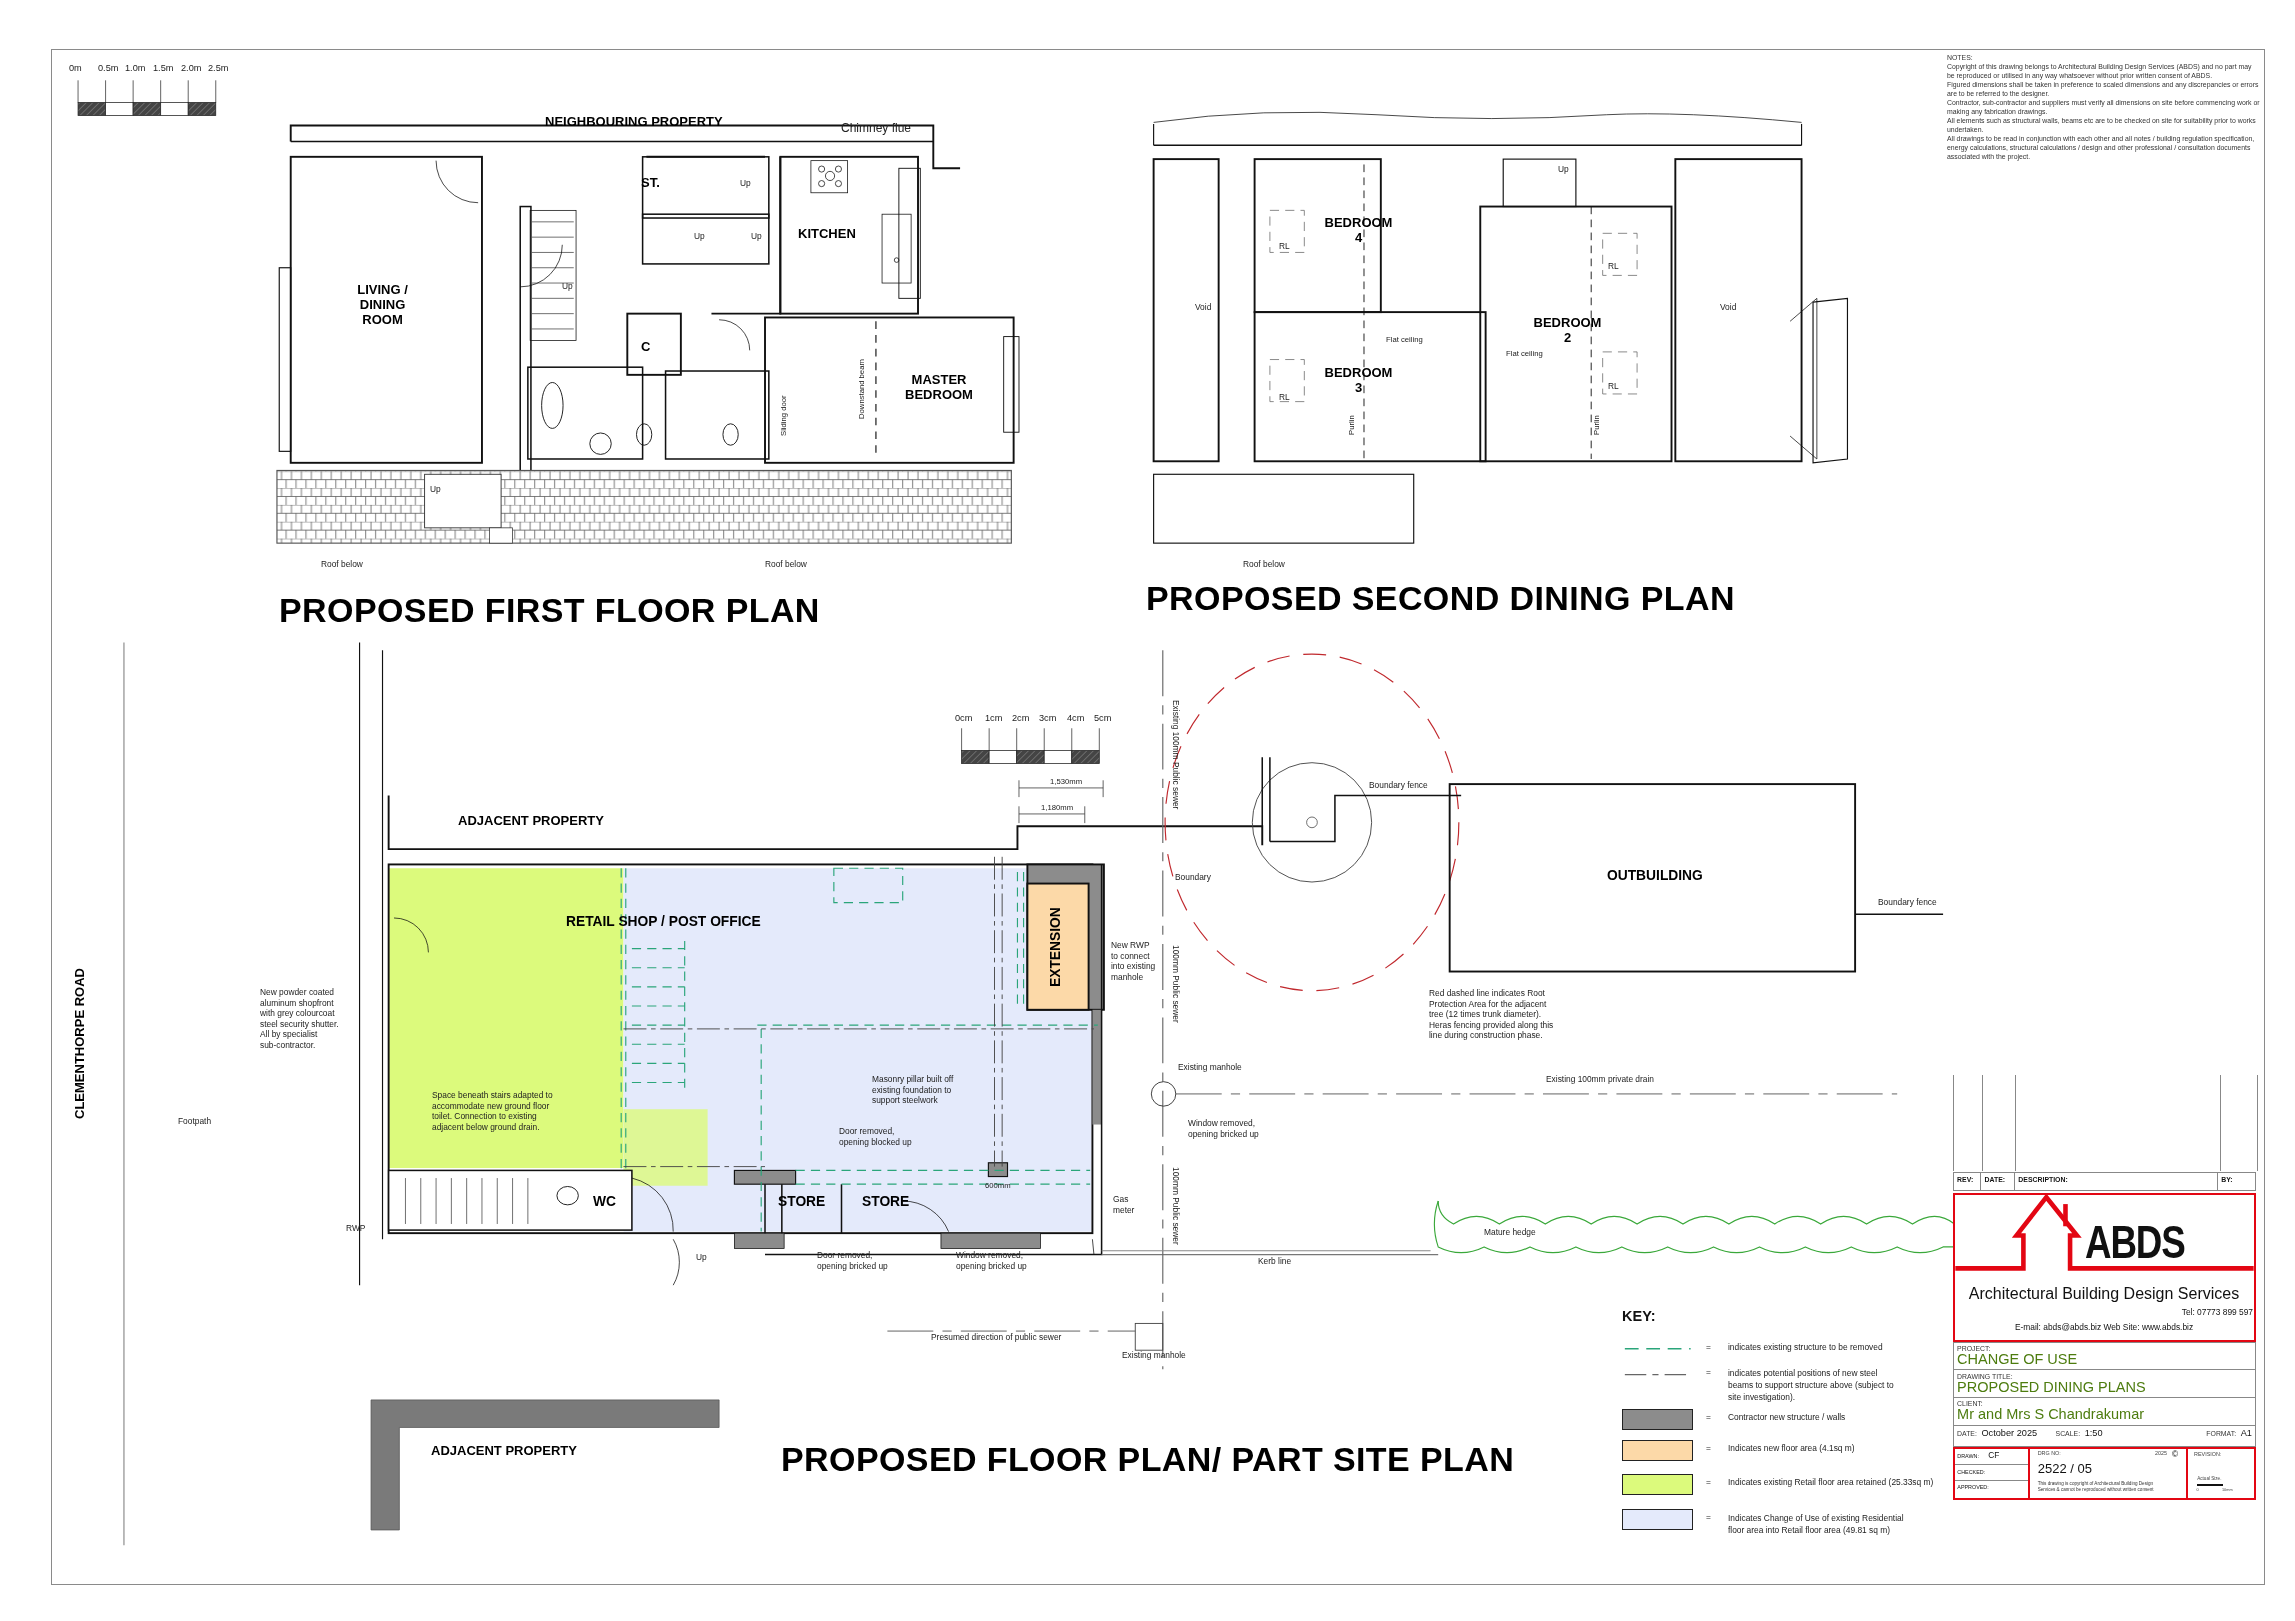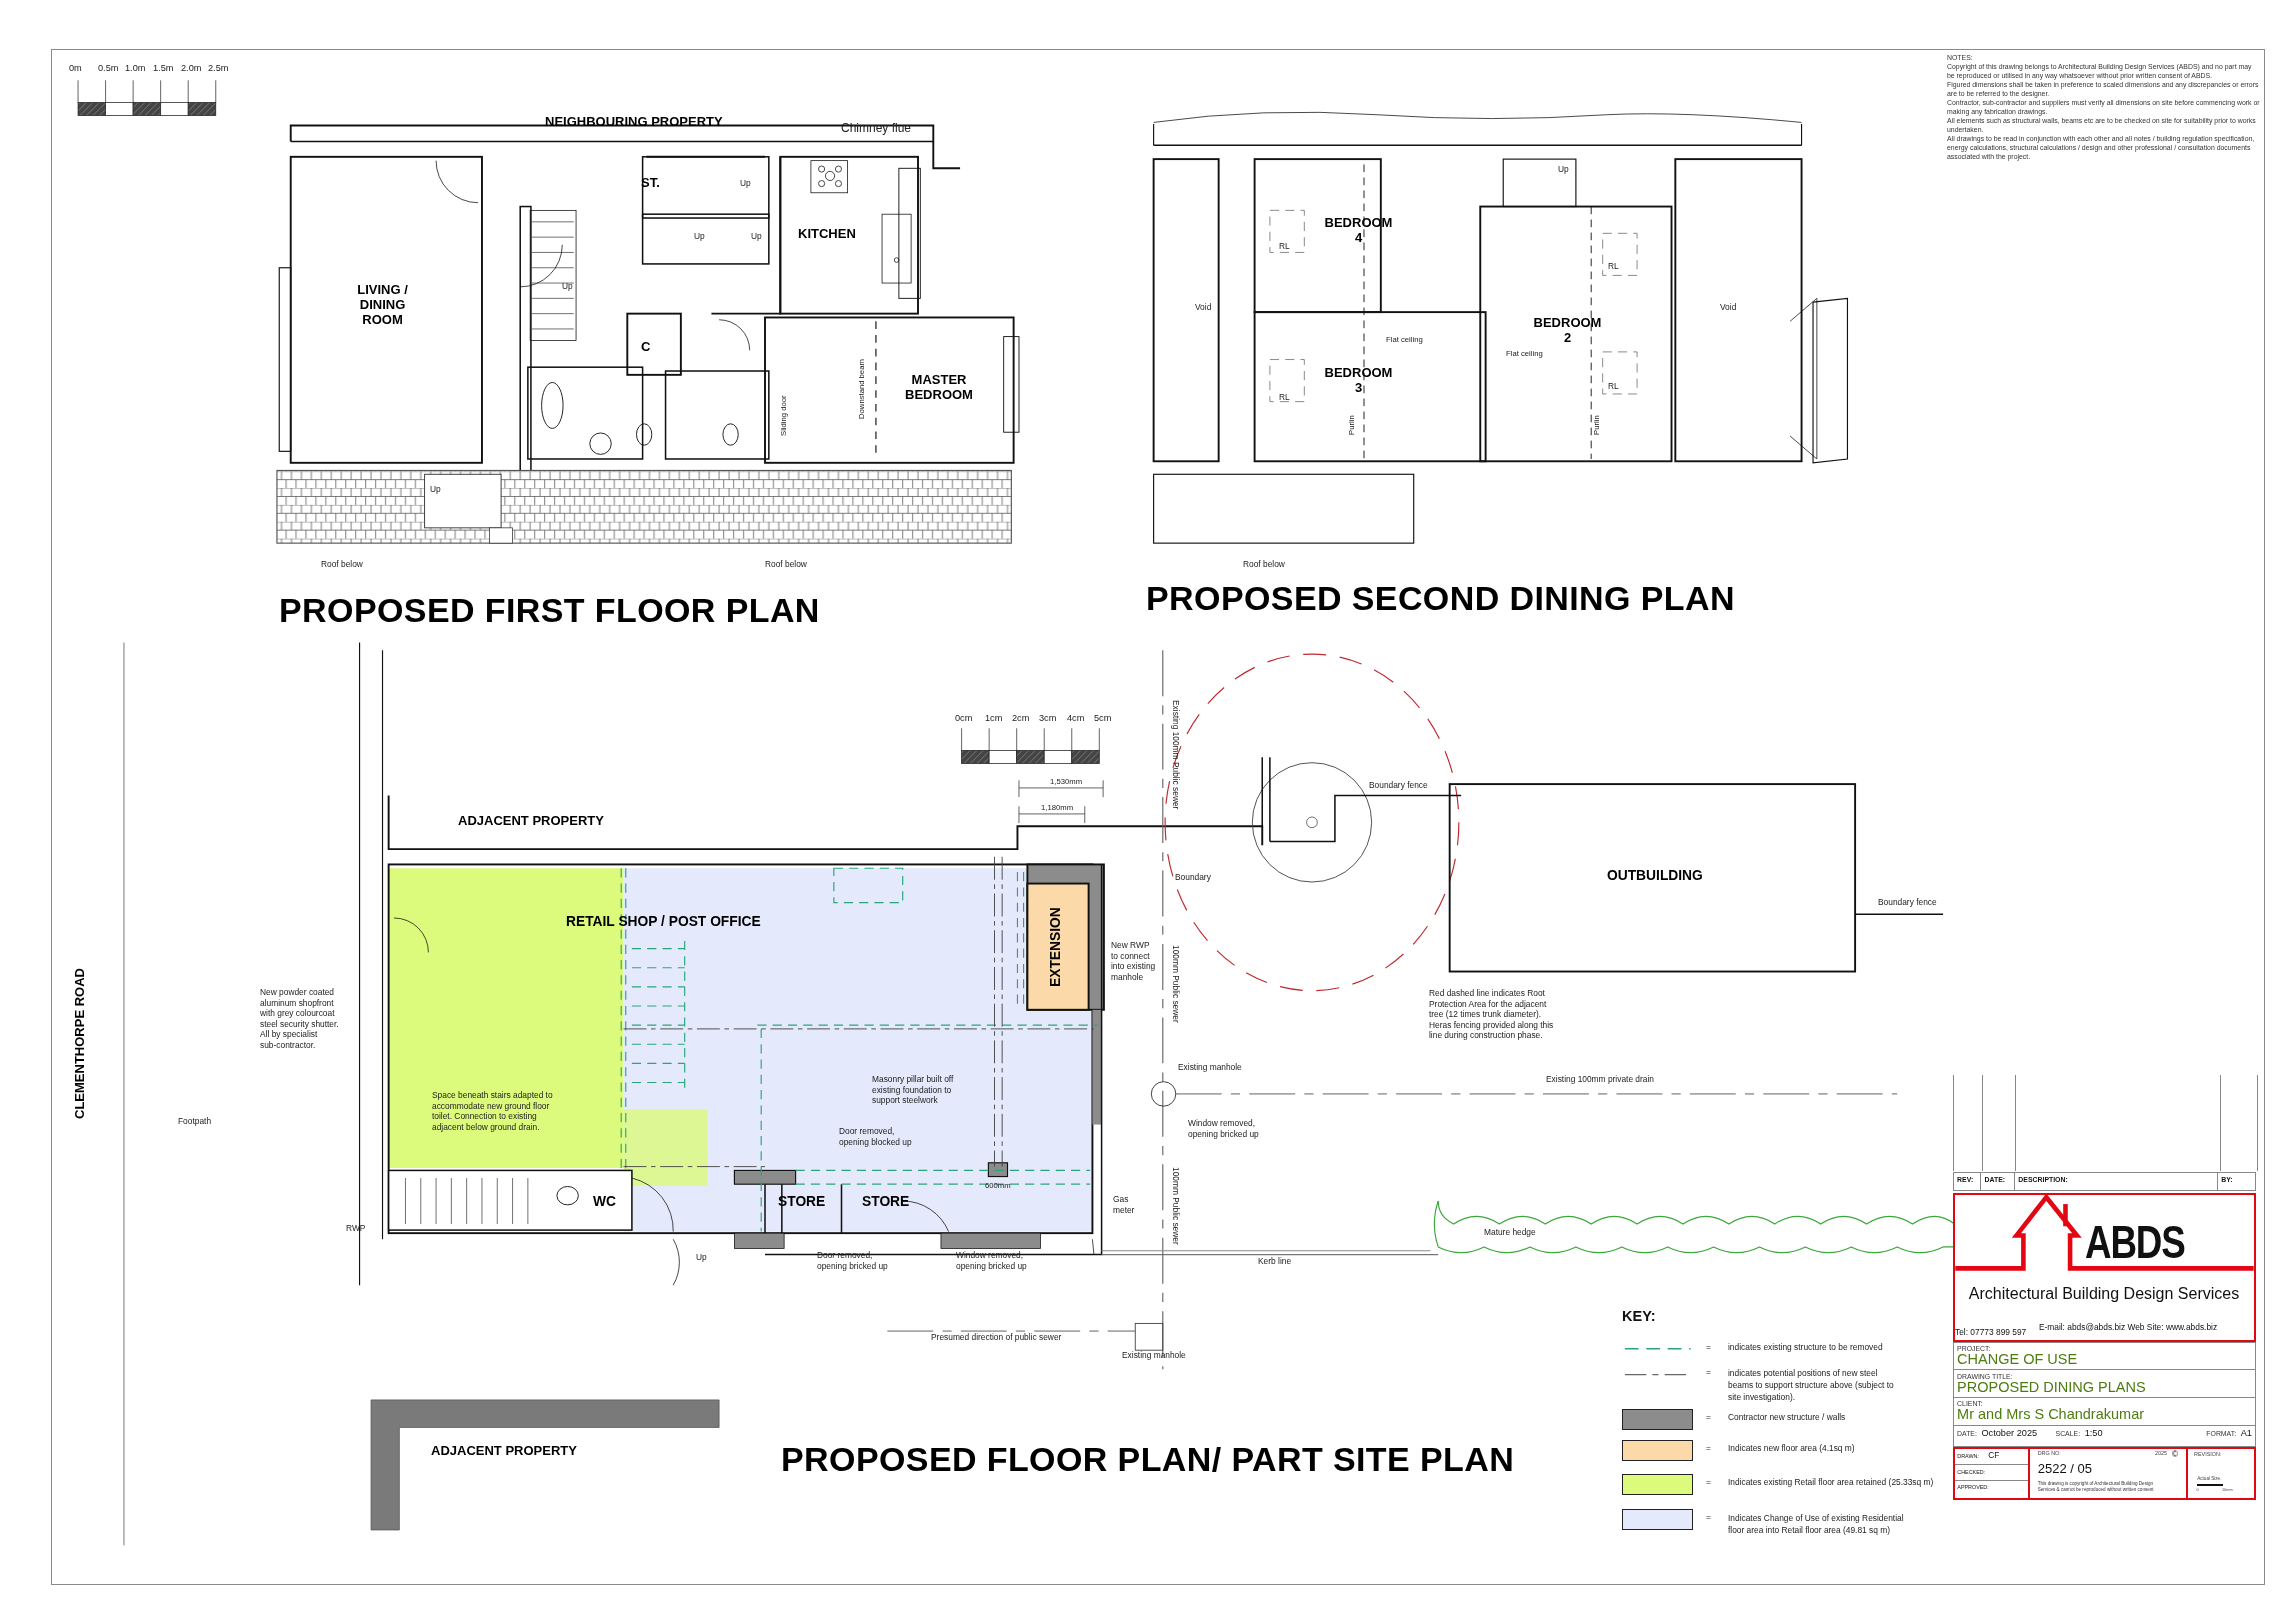--- a/index.html
+++ b/index.html
@@ -441,22 +441,22 @@
 <div class="tb">
   <div class="tb-rev">
     <div style="width:27.5px;">REV:</div>
     <div style="width:34px;">DATE:</div>
     <div style="width:204px;">DESCRIPTION:</div>
     <div style="width:37px;border-right:none;">BY:</div>
   </div>
   <div class="tb-logo">
     <div class="abs" style="left:130px;top:20px;font-family:'Liberation Sans',sans-serif;font-weight:bold;font-size:46px;letter-spacing:-1.5px;transform:scaleX(0.8);transform-origin:left;">ABDS</div>
     <div class="abs" style="left:0;top:90px;width:298px;text-align:center;font-size:16px;">Architectural Building Design Services</div>
-    <div class="abs" style="left:0;top:112px;width:298px;text-align:left;font-size:8.4px;margin-top:20px;">Tel:  07773 899 597</div>
-    <div class="abs" style="left:0;top:127px;width:298px;text-align:center;font-size:8.4px;padding-left:24px;">E-mail:  abds@abds.biz    Web Site:  www.abds.biz</div>
+    <div class="abs" style="left:0;top:112px;width:298px;text-align:right;font-size:8.4px;">Tel:  07773 899 597</div>
+    <div class="abs" style="left:0;top:127px;width:298px;text-align:center;font-size:8.4px;">E-mail:  abds@abds.biz    Web Site:  www.abds.biz</div>
   </div>
   <div class="tb-row" style="border-top:0.8px solid #888;">
     <div class="tb-cap">PROJECT:</div>
     <div class="tb-val">CHANGE OF USE</div>
   </div>
   <div class="tb-row">
     <div class="tb-cap">DRAWING TITLE:</div>
     <div class="tb-val">PROPOSED DINING PLANS</div>
   </div>
   <div class="tb-row">

